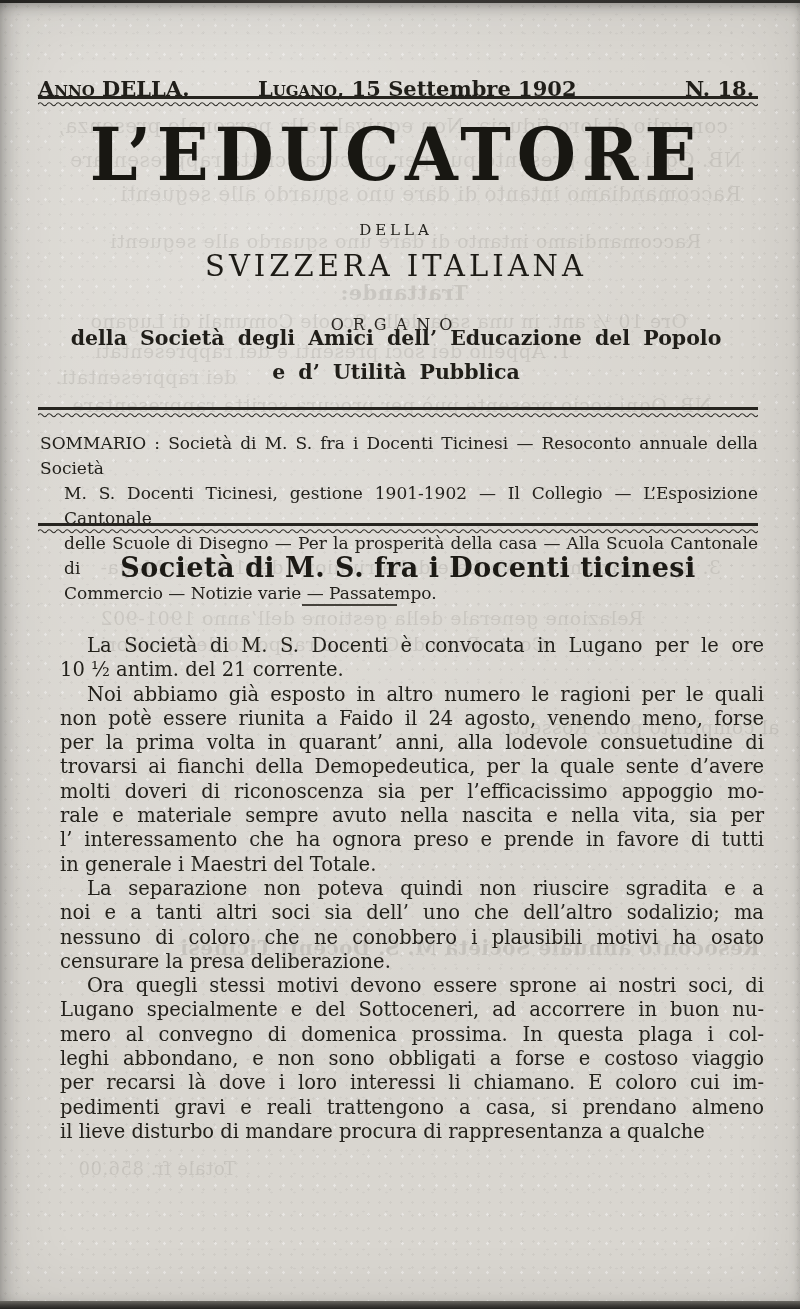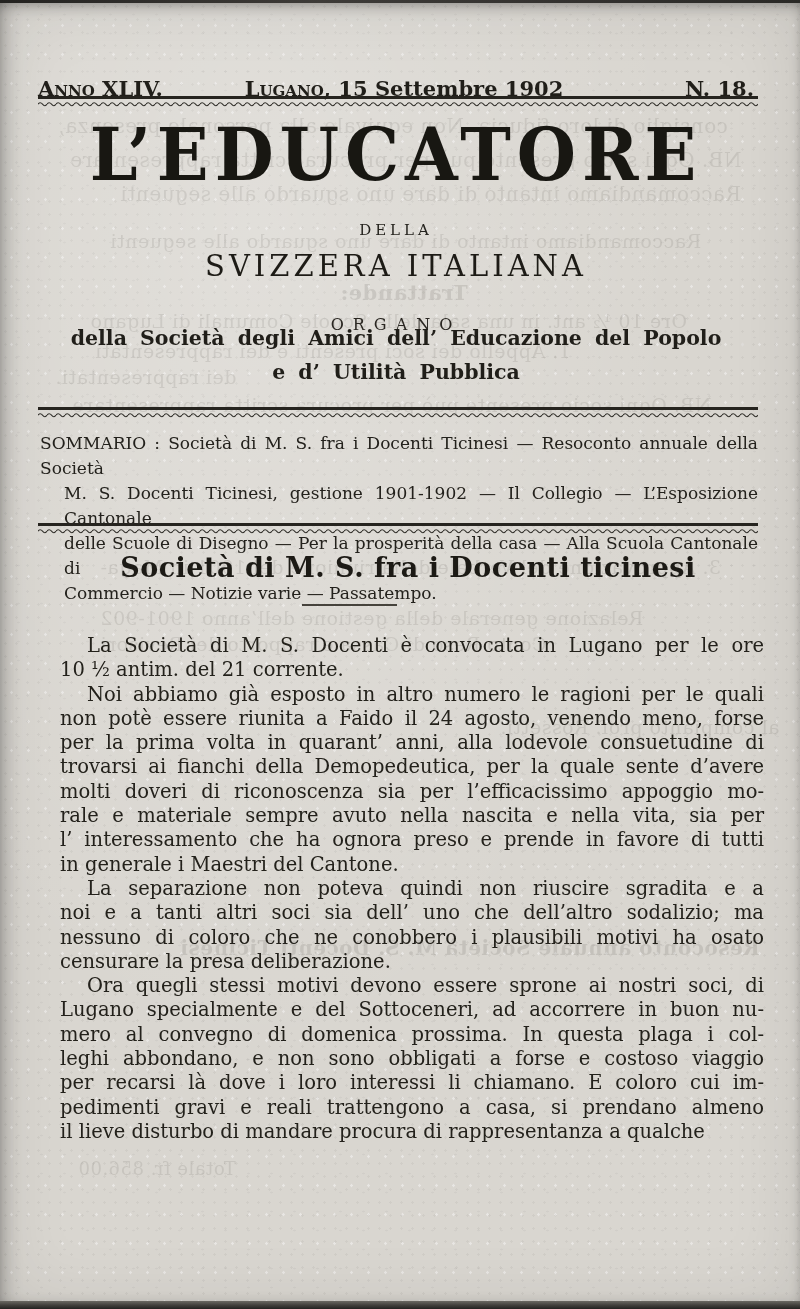--- a/index.html
+++ b/index.html
@@ -97,21 +97,21 @@
       <div class="ghost" style="top: 607px; left: 100px; font-size: 19px;">Relazione generale della gestione dell’anno 1901-902</div>
       <div class="ghost" style="top: 633px; left: 100px; font-size: 19px;">Conto Reso di Cassa e rapporto dei Revisori</div>
       <div class="ghost" style="top: 716px; left: 500px; font-size: 19px;">al compianto prof. Rossetti.</div>
       <div class="ghost gb" style="top: 936px; left: 180px; font-size: 20px;">Resoconto annuale Società M. S. Docenti Ticinesi</div>
       <div class="ghost" style="top: 1158px; left: 78px; font-size: 18px;">Totale fr. 856.00</div>
     </div>
 
   <div class="edge-top"></div>
 
   <div class="header-row">
-    <span class="hdr-left"><span class="sc">Anno</span><span> XLIV.</span></span>
+    <span class="hdr-left"><span class="sc">Anno</span><span> DELLA.</span></span>
     <span class="hdr-center"><span class="sc">Lugano,</span><span> 15 Settembre 1902</span></span>
     <span class="hdr-right">N. 18.</span>
   </div>
 
   <div class="rule rule-1">
     <div class="rule-solid"></div>
     <svg class="wave" width="100%" height="6" aria-hidden="true">
         <defs>
           <pattern id="wp1" width="9" height="6" patternUnits="userSpaceOnUse">
             <path d="M0,3.2 Q2.25,0.2 4.5,3.2 T9,3.2" fill="none" stroke="#33312c" stroke-width="1.1"></path>
@@ -165,21 +165,21 @@
   <div class="article-body">
       <div class="jline bodyline indent">La Società di M. S. Docenti è convocata in Lugano per le ore</div>
       <div class="jline bodyline last">10 ½ antim. del 21 corrente.</div>
       <div class="jline bodyline indent">Noi abbiamo già esposto in altro numero le ragioni per le quali</div>
       <div class="jline bodyline">non potè essere riunita a Faido il 24 agosto, venendo meno, forse</div>
       <div class="jline bodyline">per la prima volta in quarant’ anni, alla lodevole consuetudine di</div>
       <div class="jline bodyline">trovarsi ai fianchi della Demopedeutica, per la quale sente d’avere</div>
       <div class="jline bodyline">molti doveri di riconoscenza sia per l’efficacissimo appoggio mo-</div>
       <div class="jline bodyline">rale e materiale sempre avuto nella nascita e nella vita, sia per</div>
       <div class="jline bodyline">l’ interessamento che ha ognora preso e prende in favore di tutti</div>
-      <div class="jline bodyline last">in generale i Maestri del Cantone.</div>
+      <div class="jline bodyline last">in generale i Maestri del Totale.</div>
       <div class="jline bodyline indent">La separazione non poteva quindi non riuscire sgradita e a</div>
       <div class="jline bodyline">noi e a tanti altri soci sia dell’ uno che dell’altro sodalizio; ma</div>
       <div class="jline bodyline">nessuno di coloro che ne conobbero i plausibili motivi ha osato</div>
       <div class="jline bodyline last">censurare la presa deliberazione.</div>
       <div class="jline bodyline indent">Ora quegli stessi motivi devono essere sprone ai nostri soci, di</div>
       <div class="jline bodyline">Lugano specialmente e del Sottoceneri, ad accorrere in buon nu-</div>
       <div class="jline bodyline">mero al convegno di domenica prossima. In questa plaga i col-</div>
       <div class="jline bodyline">leghi abbondano, e non sono obbligati a forse e costoso viaggio</div>
       <div class="jline bodyline">per recarsi là dove i loro interessi li chiamano. E coloro cui im-</div>
       <div class="jline bodyline">pedimenti gravi e reali trattengono a casa, si prendano almeno</div>

